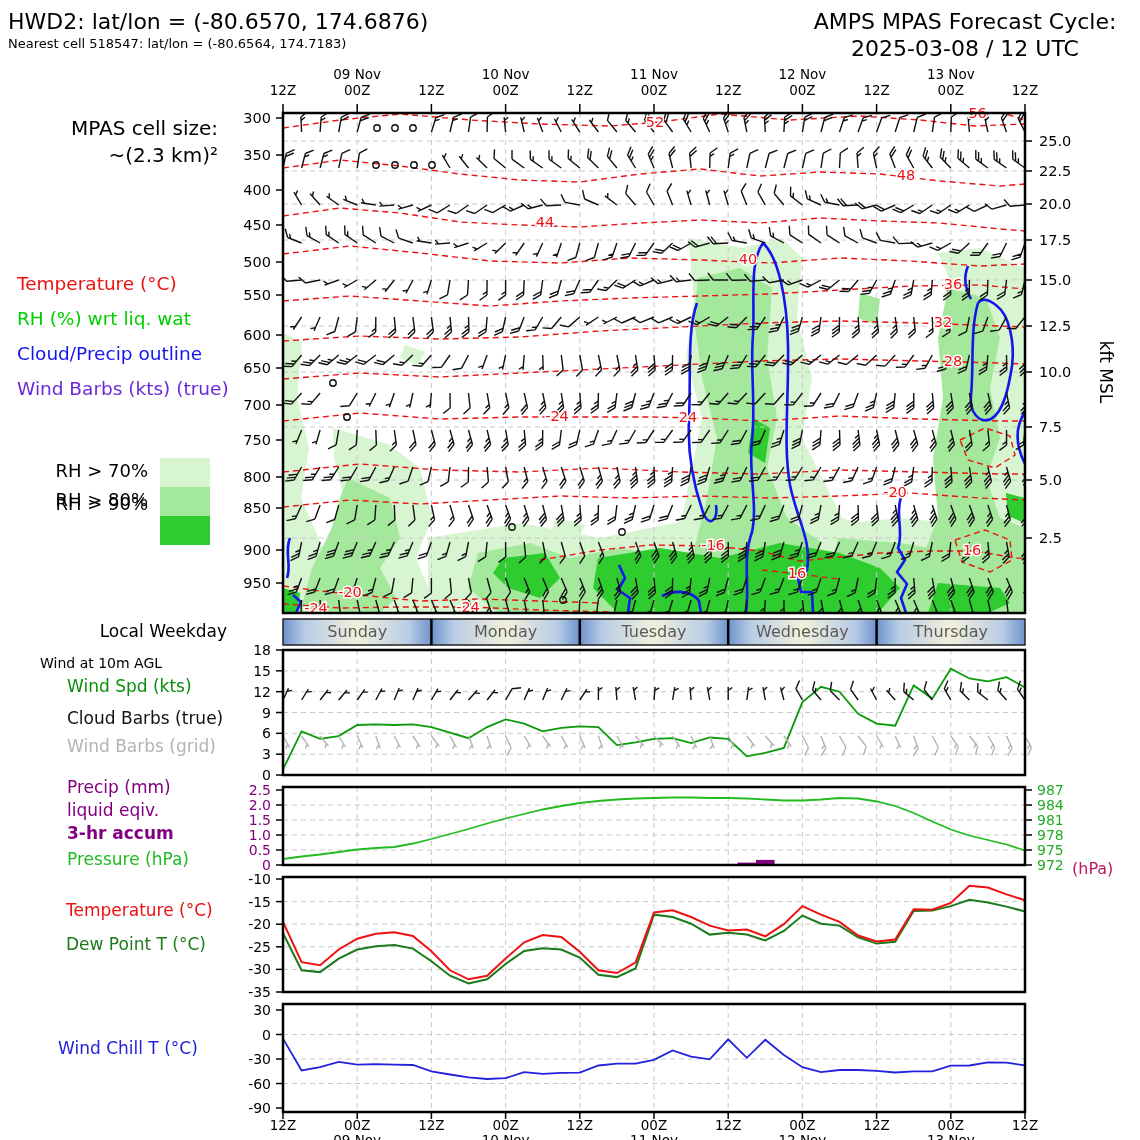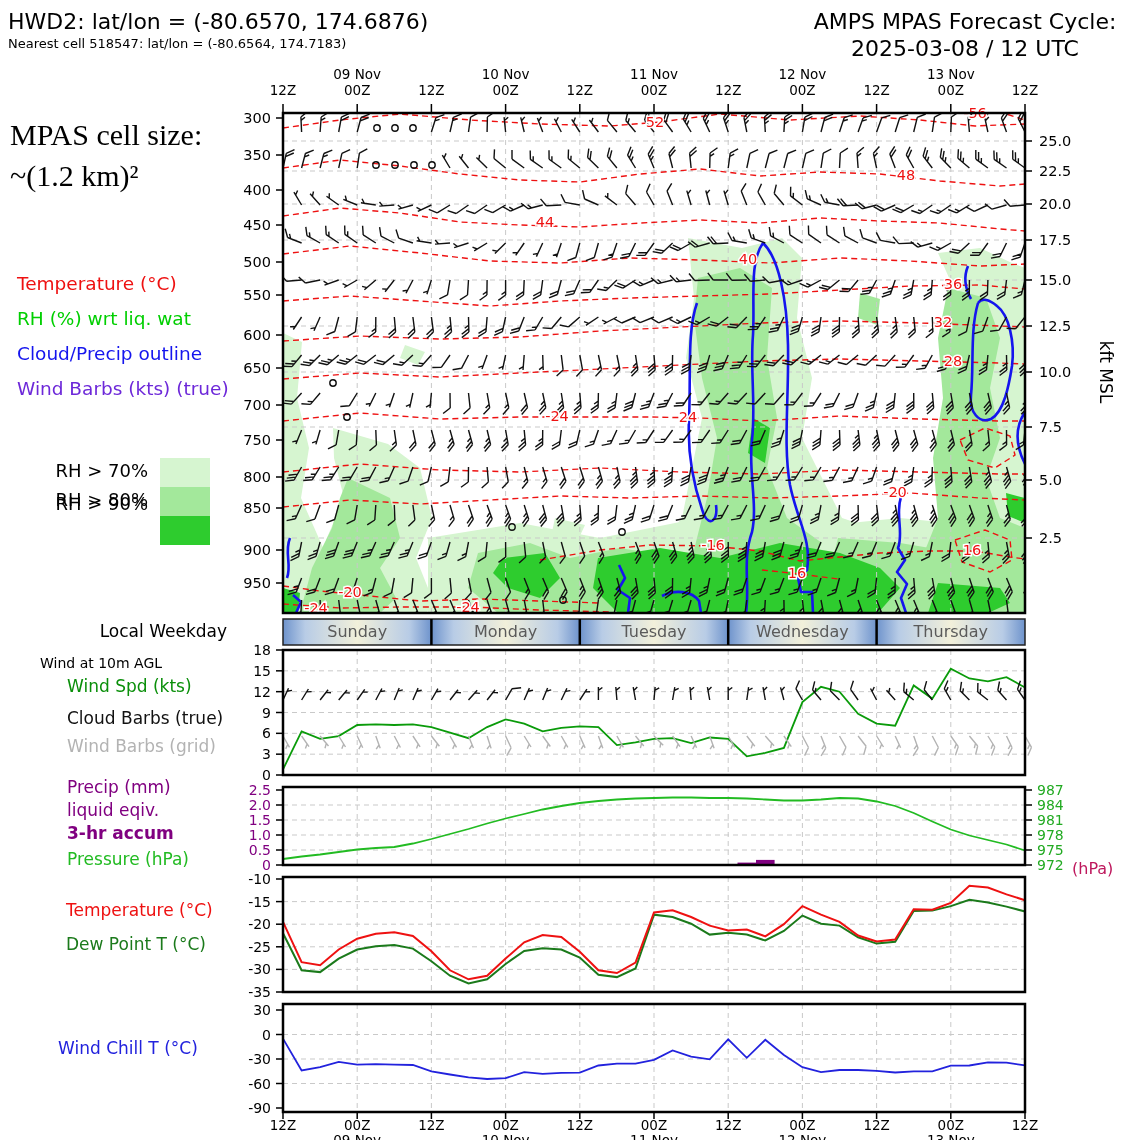--- a/index.html
+++ b/index.html
@@ -2,21 +2,21 @@
 <html><head>
 <meta charset="utf-8">
 <style>
   html,body{margin:0;padding:0;background:#fff;}
   .page{position:relative;width:1140px;height:1140px;background:#fff;overflow:hidden;
         font-family:"DejaVu Sans",sans-serif;color:#000;}
   .lbl{position:absolute;white-space:nowrap;line-height:1.15;}
   #chart{position:absolute;left:0;top:0;}
   .hdr1{font-size:22px;}
   .hdr2{font-size:13px;}
-  .cell{font-size:30px;line-height:1.35;font-family:Liberation Serif, serif;}
+  .cell{font-size:20px;text-align:right;line-height:1.35;}
   .leg{font-size:18.5px;}
   .rhl{font-size:18px;text-align:right;}
   .sw{position:absolute;width:50px;height:29px;}
   .small{font-size:14px;}
   .plab{font-size:17px;}
 </style>
 </head>
 <body>
 
 <div class="page">
@@ -1040,21 +1040,21 @@
       </g>
     </svg>
 
   <div class="lbl hdr1" style="left:8px;top:9px;">HWD2: lat/lon = (-80.6570, 174.6876)</div>
   <div class="lbl hdr2" style="left:8px;top:37px;">Nearest cell 518547: lat/lon = (-80.6564, 174.7183)</div>
   <div class="lbl hdr1" style="left:795px;top:9px;width:340px;text-align:center;">AMPS MPAS Forecast Cycle:</div>
   <div class="lbl hdr1" style="left:795px;top:36px;width:340px;text-align:center;">2025-03-08 / 12 UTC</div>
 
   <div class="lbl cell" style="left:10px;top:115px;width:208px;">
     <div>MPAS cell size:</div>
-    <div>~(1.2 km)²</div>
+    <div>~(2.3 km)²</div>
   </div>
 
   <div class="lbl leg" style="left: 17px; top: 273px; color: rgb(238, 17, 17);">Temperature (°C)</div>
   <div class="lbl leg" style="left: 17px; top: 308px; color: rgb(0, 207, 0);">RH (%) wrt liq. wat</div>
   <div class="lbl leg" style="left: 17px; top: 343px; color: rgb(21, 21, 238);">Cloud/Precip outline</div>
   <div class="lbl leg" style="left: 17px; top: 378px; color: #6d28d9; text-align: center;">Wind Barbs (kts) (true)</div>
 
   <div class="lbl rhl" style="left:30px;top:461px;width:118px;">RH &gt; 70%</div>
   <div class="lbl rhl" style="left:30px;top:490px;width:118px;">RH &gt; 80%</div>
   <div class="lbl rhl" style="left:30px;top:494px;width:118px;text-align:right;">RH &gt; 90%</div>

